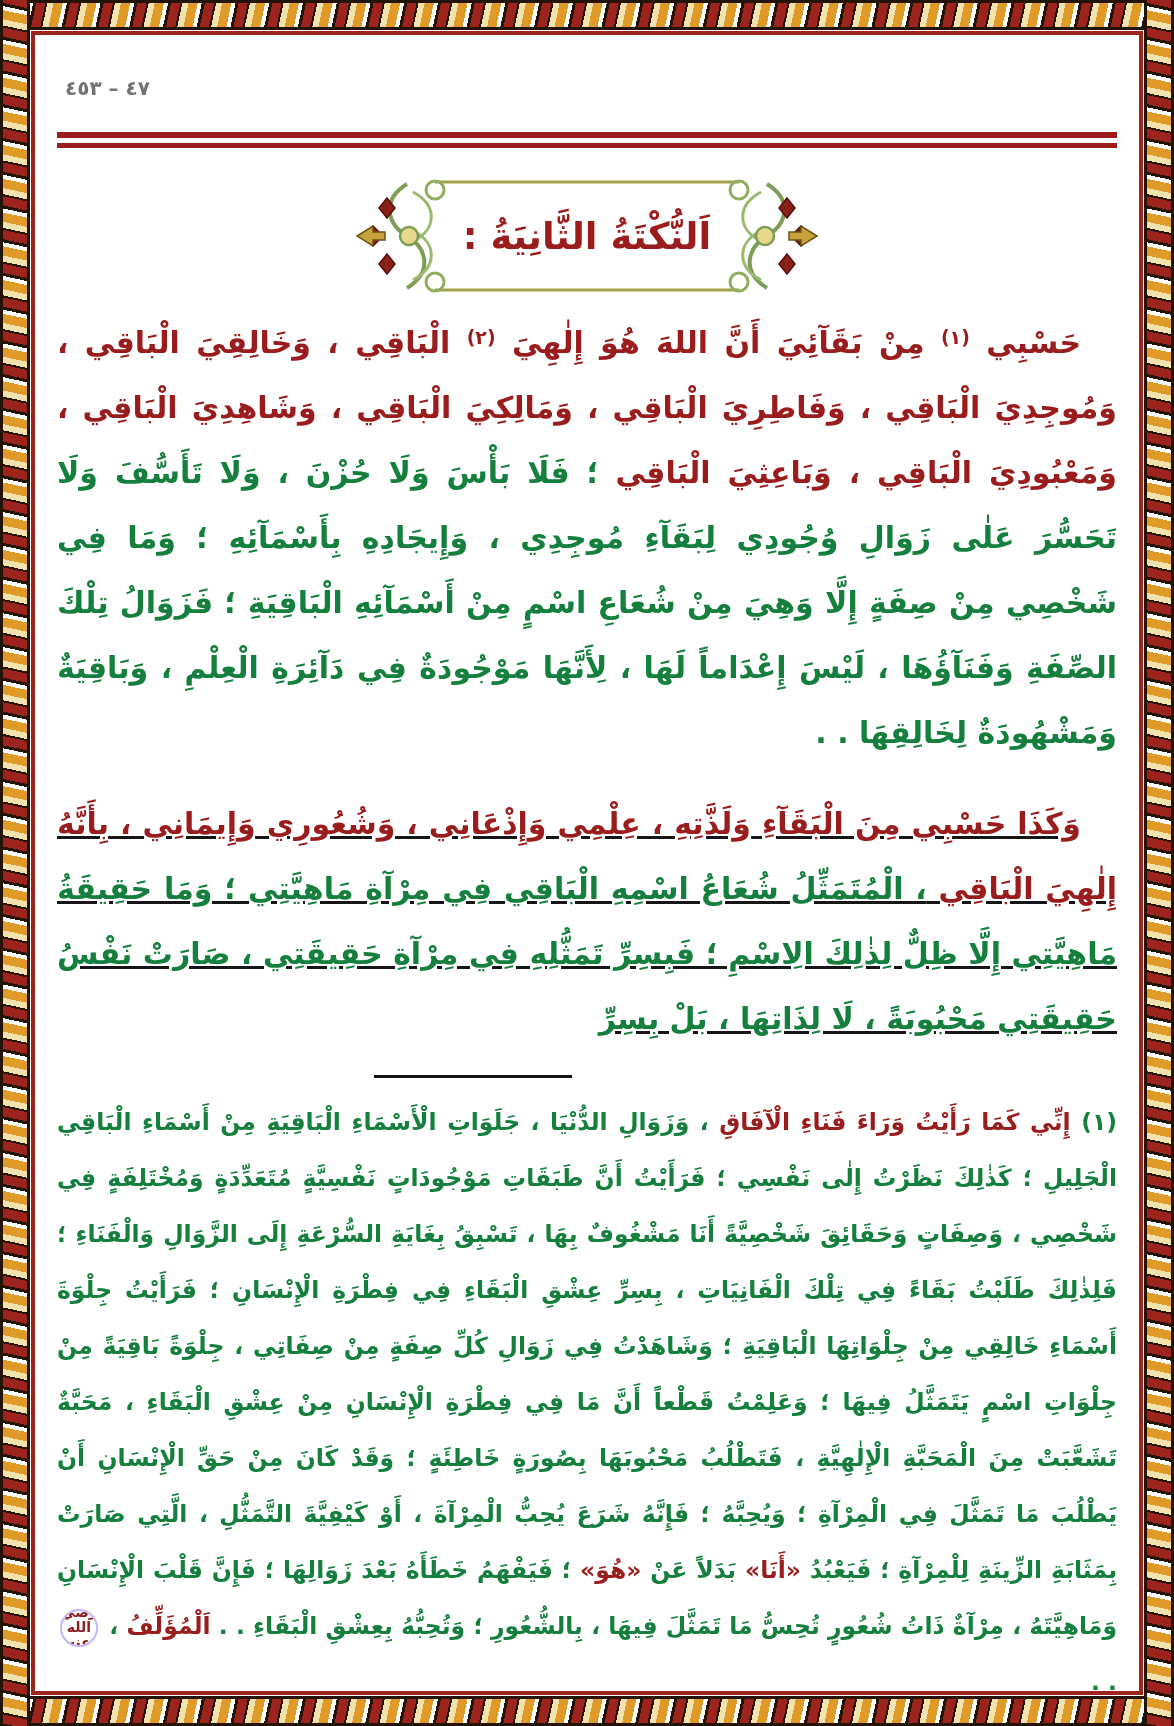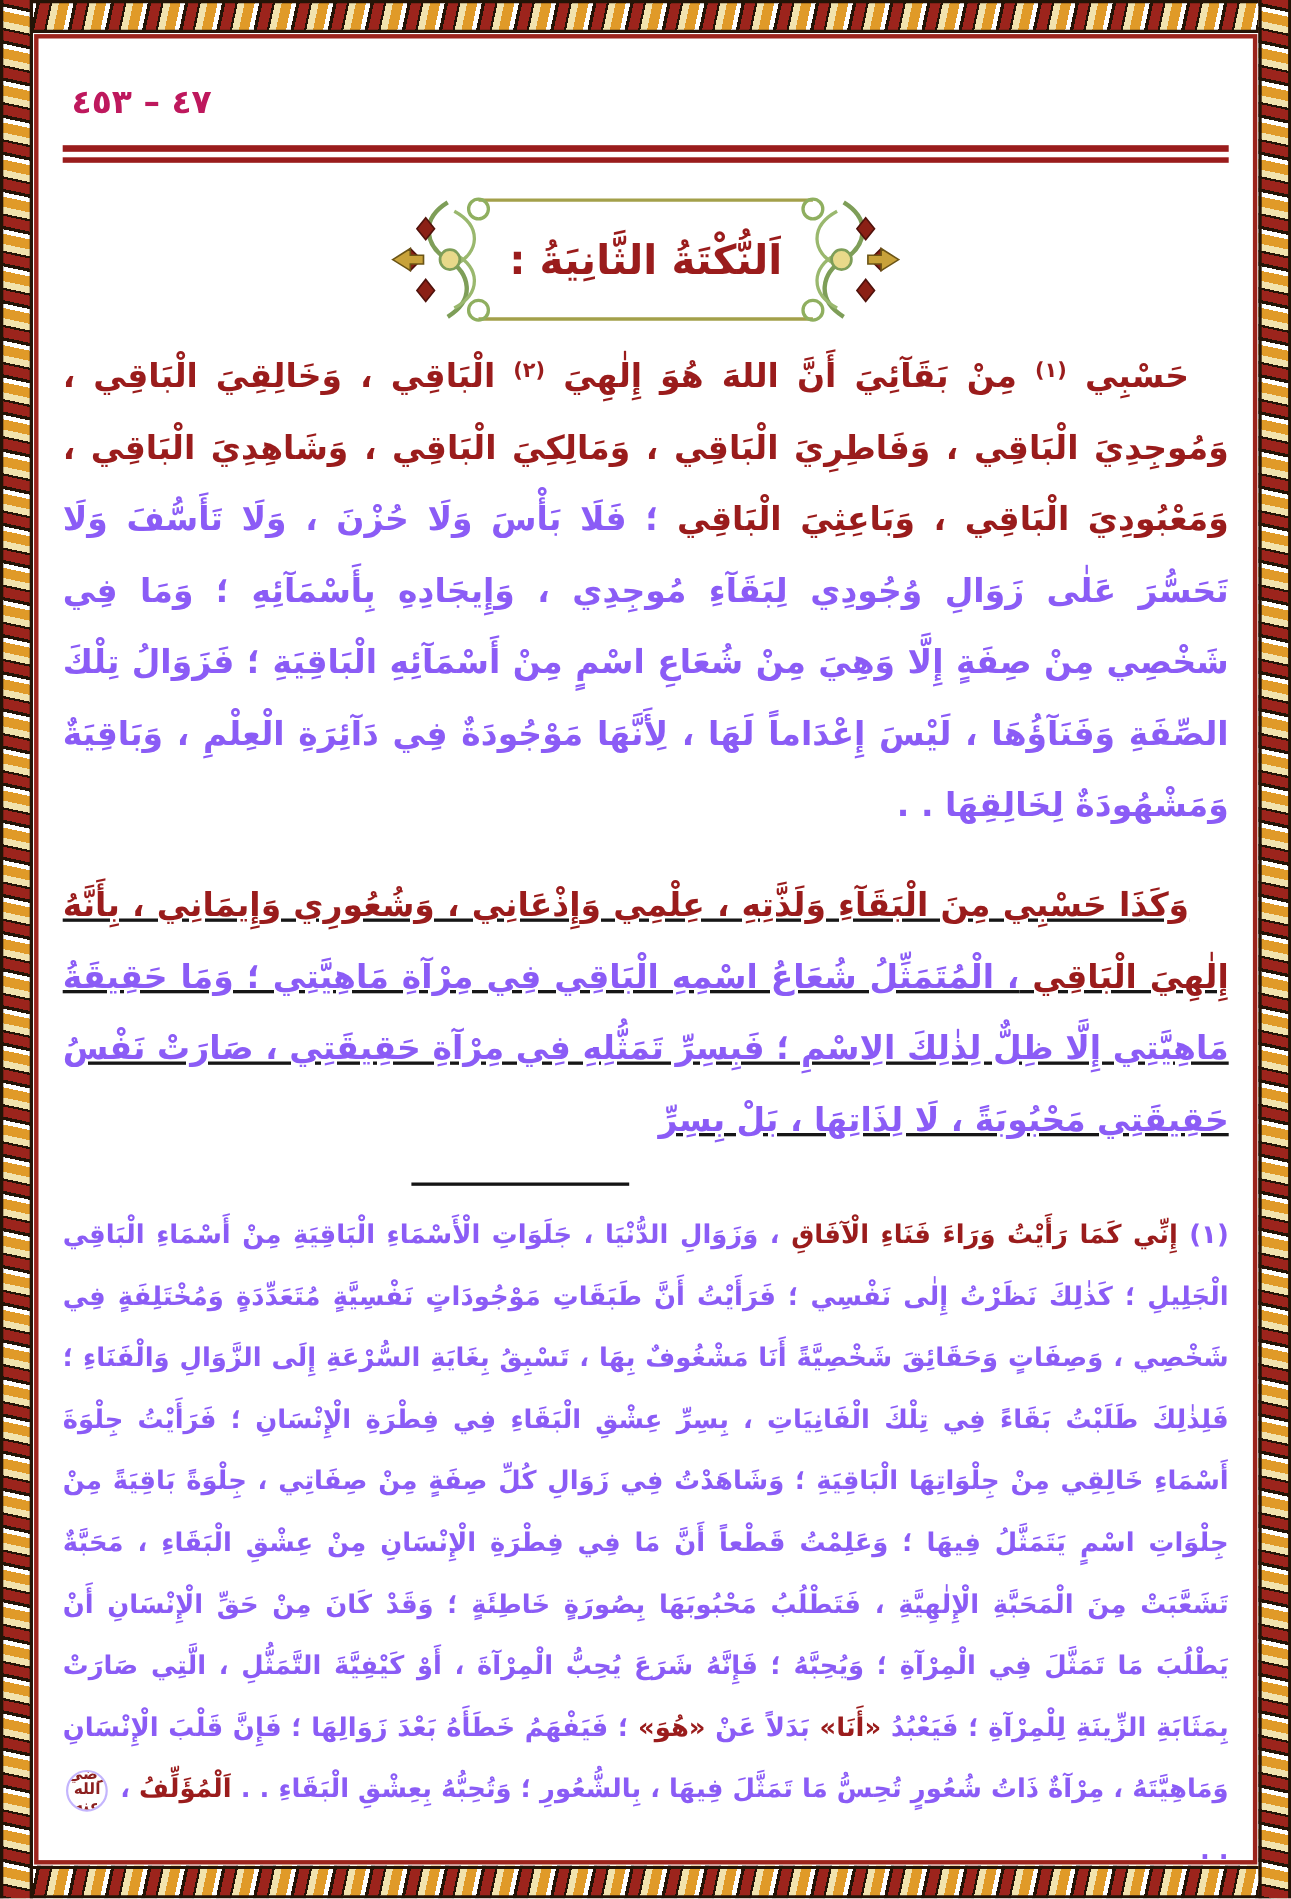--- a/index.html
+++ b/index.html
@@ -33,21 +33,21 @@
   .bs-left{left:0;}
   .bs-right{right:0;}
   .inner-rule{position:absolute;inset:31px;border:4px solid #9c241c;z-index:2;pointer-events:none;}
 
   
   .content{position:absolute;left:57px;right:57px;top:62px;bottom:42px;z-index:1;}
 
   .header{position:relative;height:58px;}
   .page-numbers{
     position:absolute;left:8px;top:14px;
-    font-size:30px;font-weight:bold;color:#be185d;letter-spacing:1px;
+    font-size:20px;font-weight:bold;color:#737373;letter-spacing:1px;
   }
   .header-title{
     position:absolute;right:80px;left:300px;top:6px;
     text-align:center;font-size:33px;font-weight:bold;color:#9a1c1c;
   }
   .rule-thick{height:6px;background:#9a1c1c;margin-top:12px;}
   .rule-thin{height:5px;background:#9a1c1c;margin-top:5px;}
 
   
   .ornament{position:relative;width:520px;height:140px;margin:18px auto 4px;text-align:right;}
@@ -55,21 +55,21 @@
   .ornament-title{
     position:absolute;inset:0;display:flex;align-items:center;justify-content:center;
     font-size:37px;font-weight:bold;color:#9a1c1c;
   }
 
   
   .body-text{font-size:30px;font-weight:bold;line-height:65px;text-align:justify;color:#161616;}
   .para{margin:0;text-indent:36px;}
   .para + .para{margin-top:26px;text-decoration:underline;}
   .seg-red{color:#9a1c1c;}
-  .seg-ink{color:#8b5cf6;}
+  .seg-ink{color:#15803d;}
   sup.seg-red,sup.seg-ink{font-size:19px;line-height:0;vertical-align:9px;}
 
   
   .fn-sep{width:198px;height:3px;background:#141414;margin:24px 545px 16px auto;}
   .footnotes{font-size:23.5px;font-weight:bold;line-height:56px;text-align:justify;color:#161616;}
   .fn{margin:0;}
   .fn + .fn{margin-top:6px;}
   .seal{
     display:inline-flex;align-items:center;justify-content:center;
     width:38px;height:38px;border:2px solid #c4b5fd;border-radius:50%;

